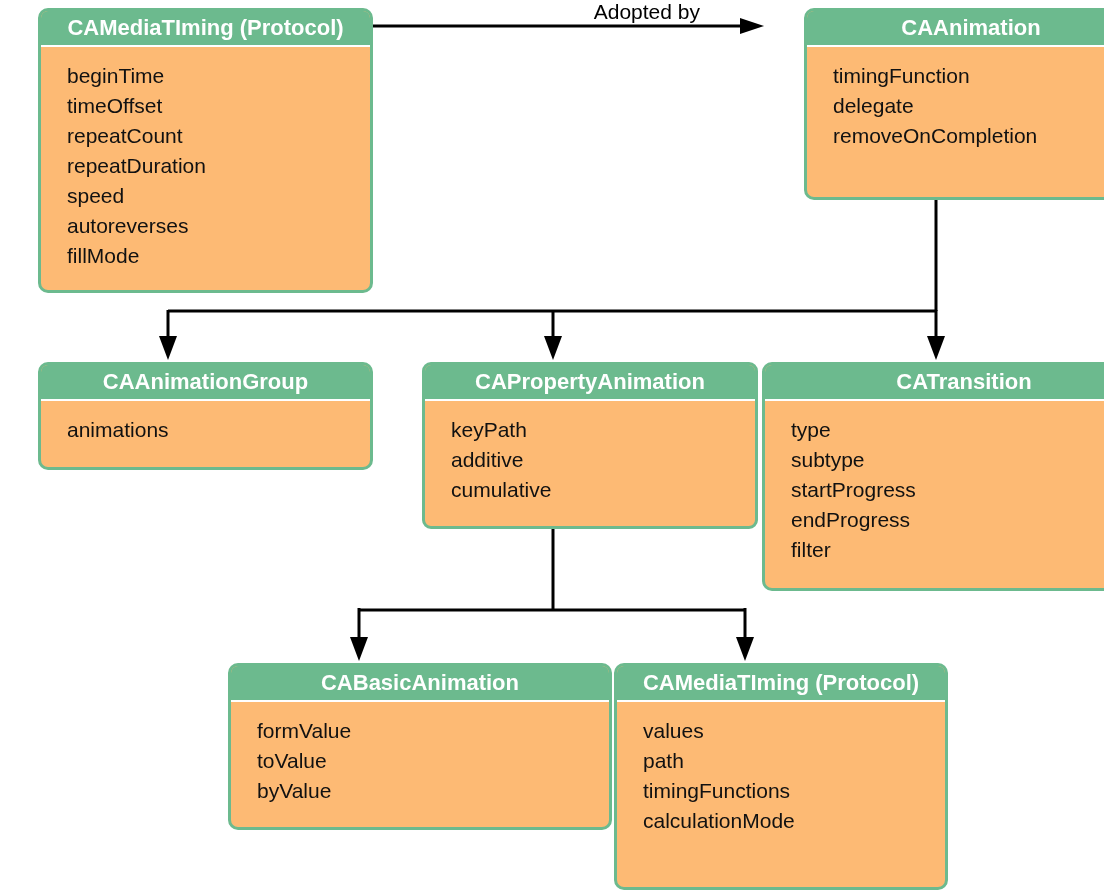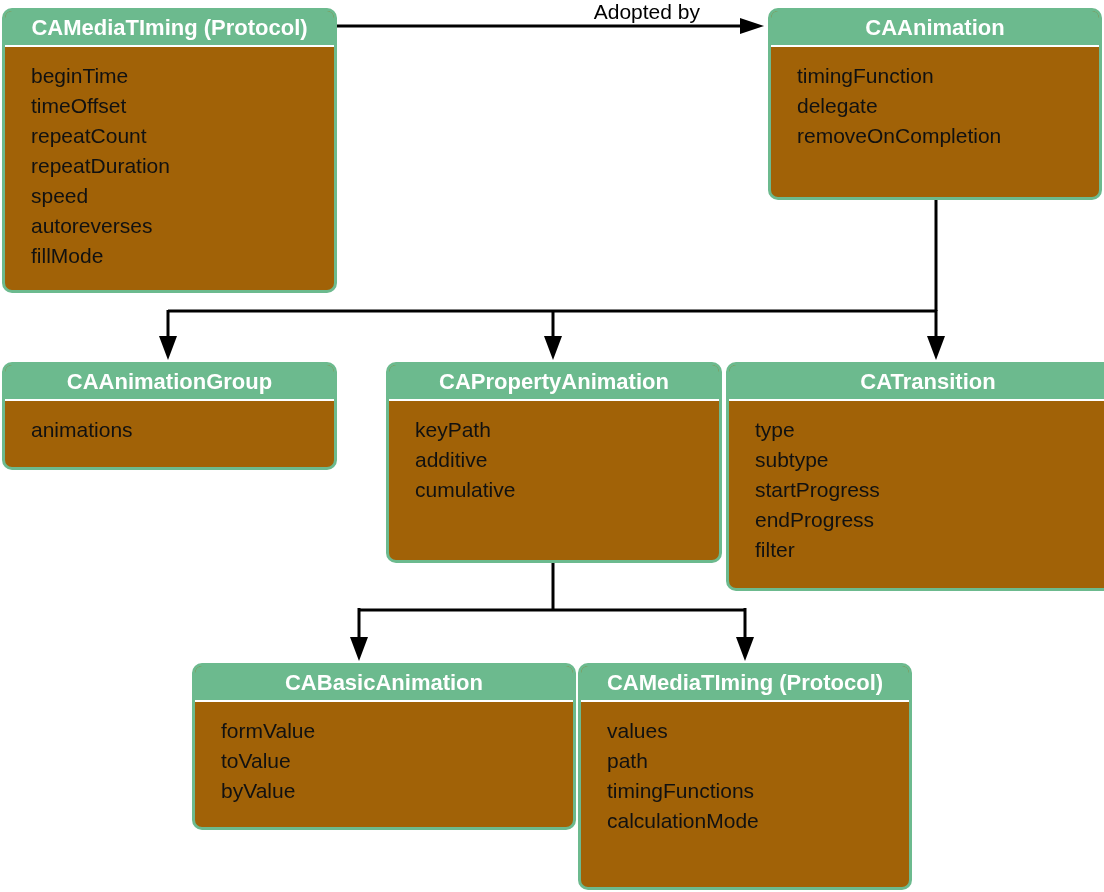--- a/index.html
+++ b/index.html
@@ -17,24 +17,25 @@
   }
   .connectors {
     position: absolute;
     left: 0;
     top: 0;
     pointer-events: none;
   }
   .node {
     position: absolute;
     box-sizing: border-box;
-    background: #a16207;
+    background: #fdba74;
     border: 3px solid var(--green);
     border-radius: 10px;
     overflow: hidden;
+    margin-left: 36px;
   }
   .node-header {
     box-sizing: border-box;
     height: 36px;
     background: var(--green);
     color: #ffffff;
     font-weight: bold;
     font-size: 22px;
     line-height: 34px;
     text-align: center;
@@ -118,21 +119,21 @@
       </div>
   </div>
 
   <div class="node" style="left:2px; top:362px; width:335px; height:108px;">
     <div class="node-header">CAAnimationGroup</div>
     <div class="node-body">
         <div class="prop-row">animations</div>
       </div>
   </div>
 
-  <div class="node" style="left:386px; top:362px; width:336px; height:201px;">
+  <div class="node" style="left:386px; top:362px; width:336px; height:167px;border-radius:9px;">
     <div class="node-header">CAPropertyAnimation</div>
     <div class="node-body">
         <div class="prop-row">keyPath</div>
         <div class="prop-row">additive</div>
         <div class="prop-row">cumulative</div>
       </div>
   </div>
 
   <div class="node" style="left:726px; top:362px; width:404px; height:229px;">
     <div class="node-header">CATransition</div>

